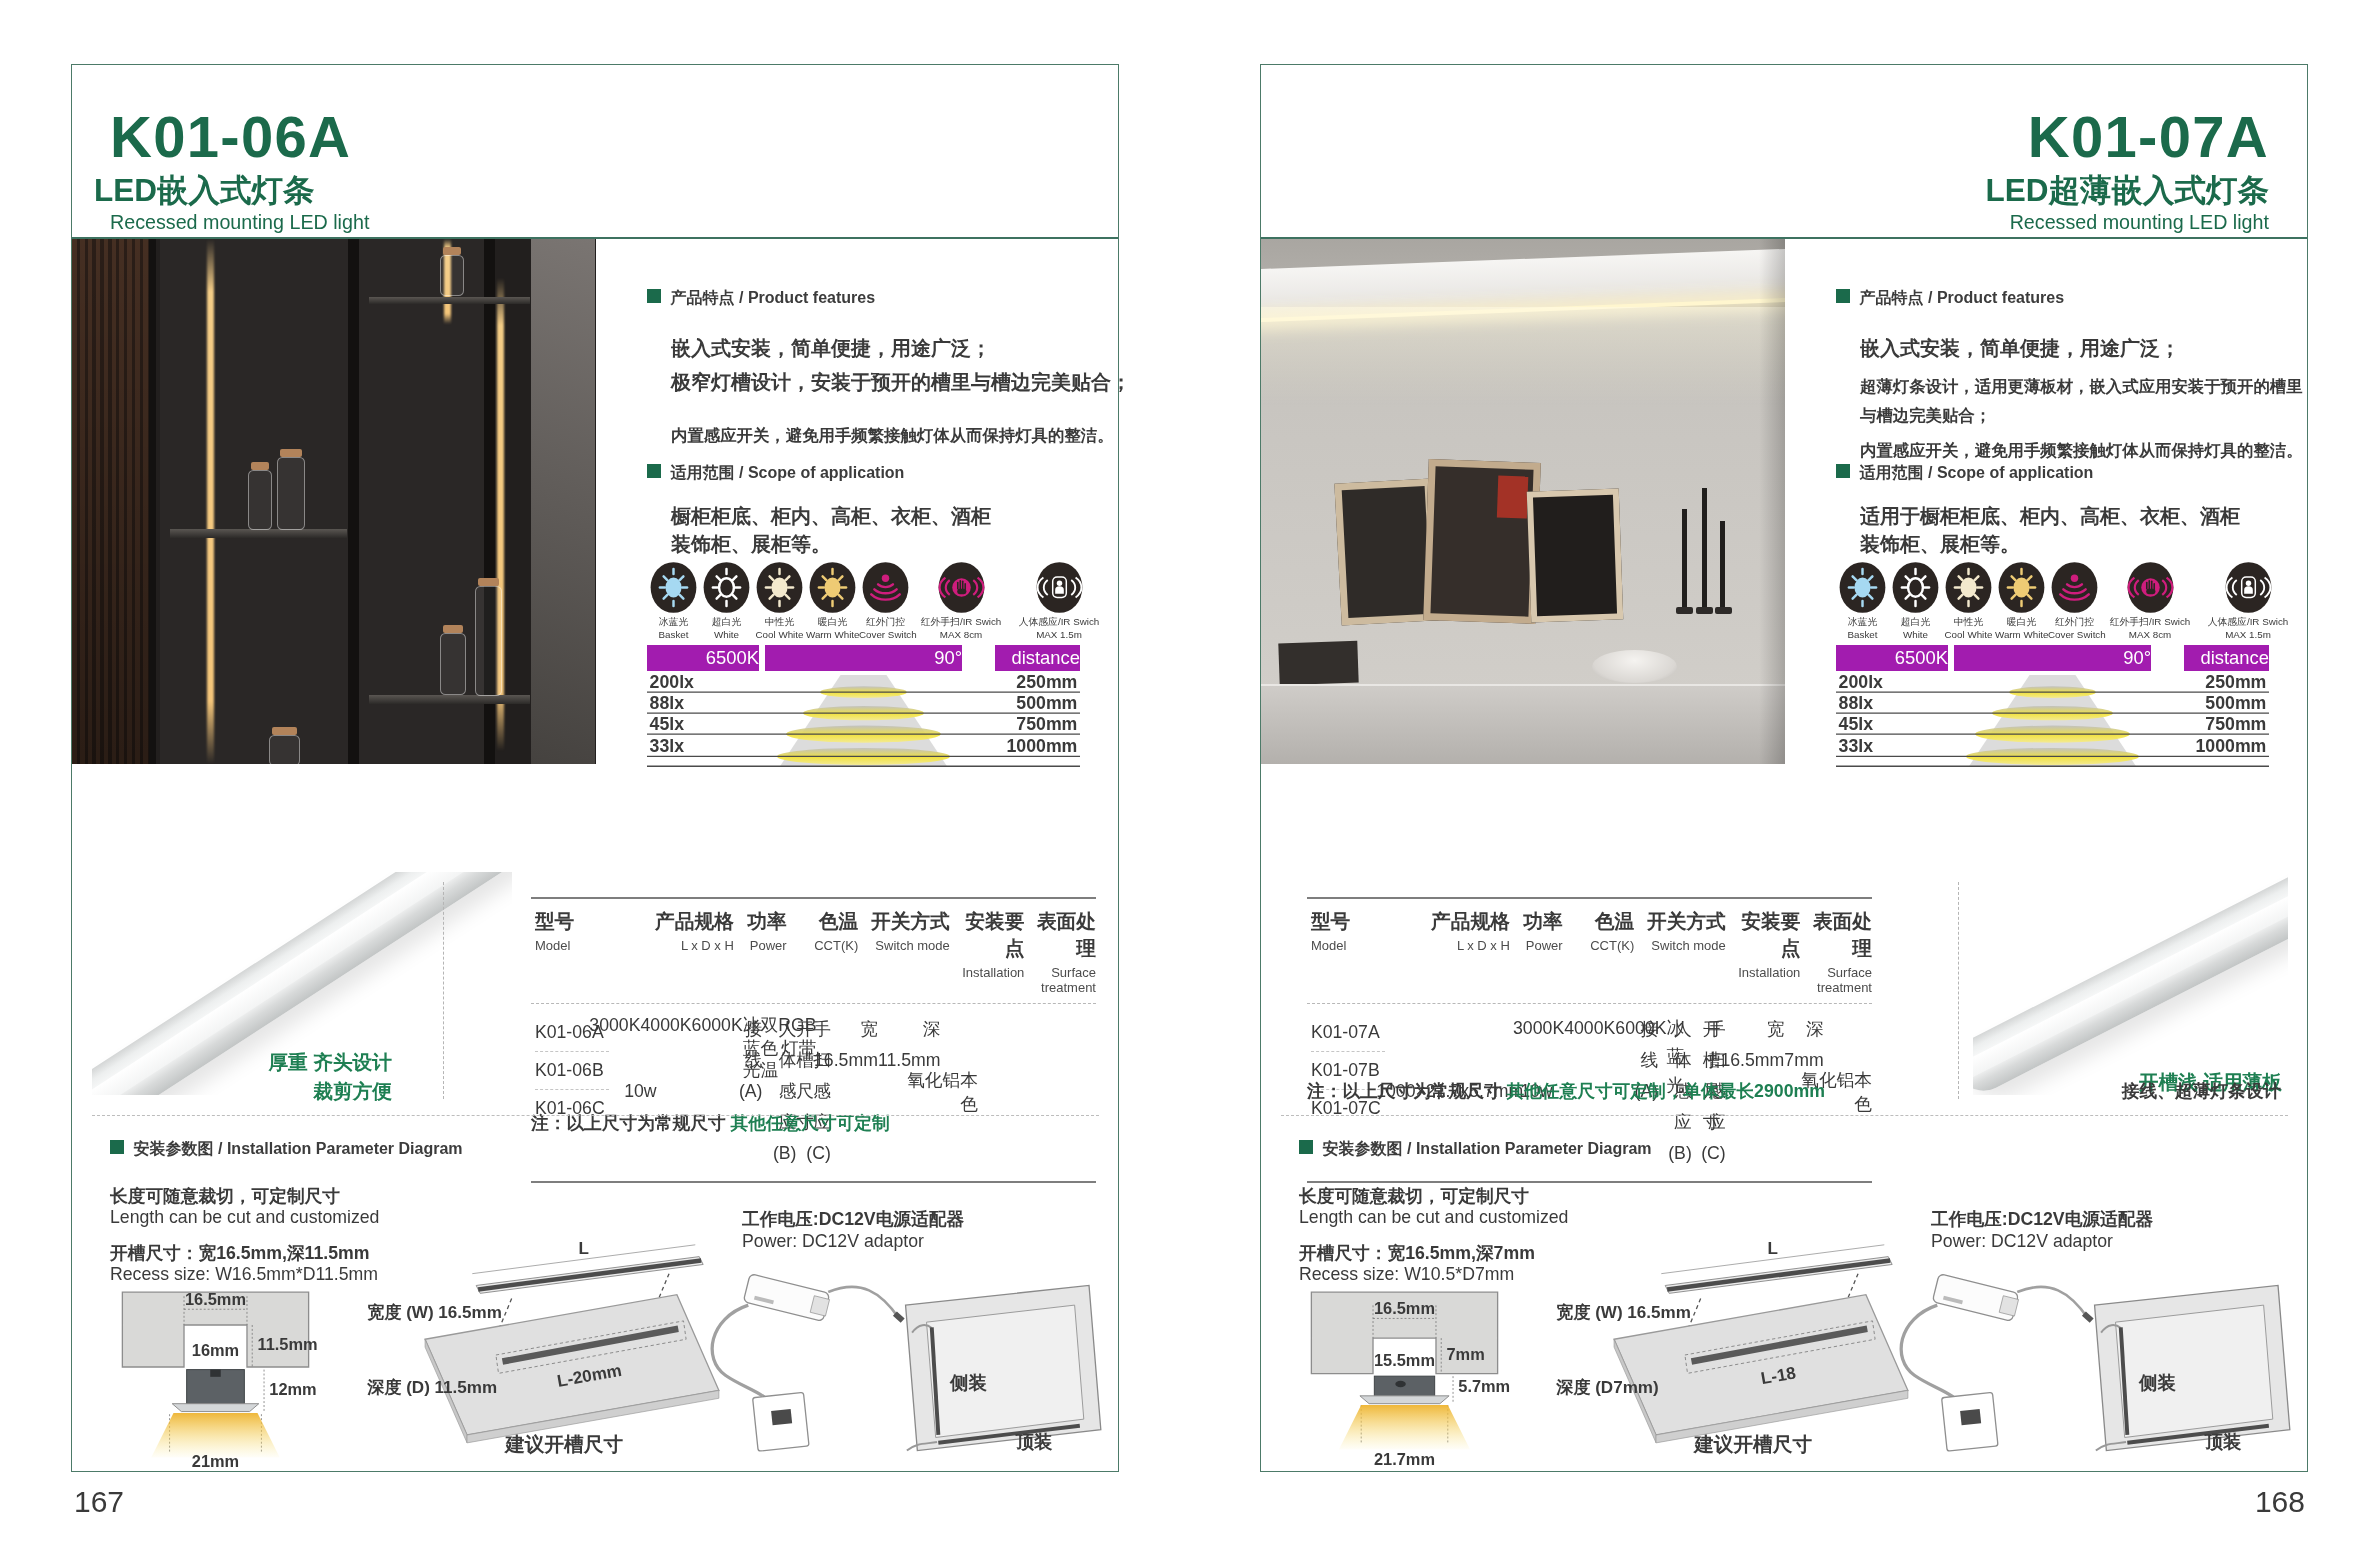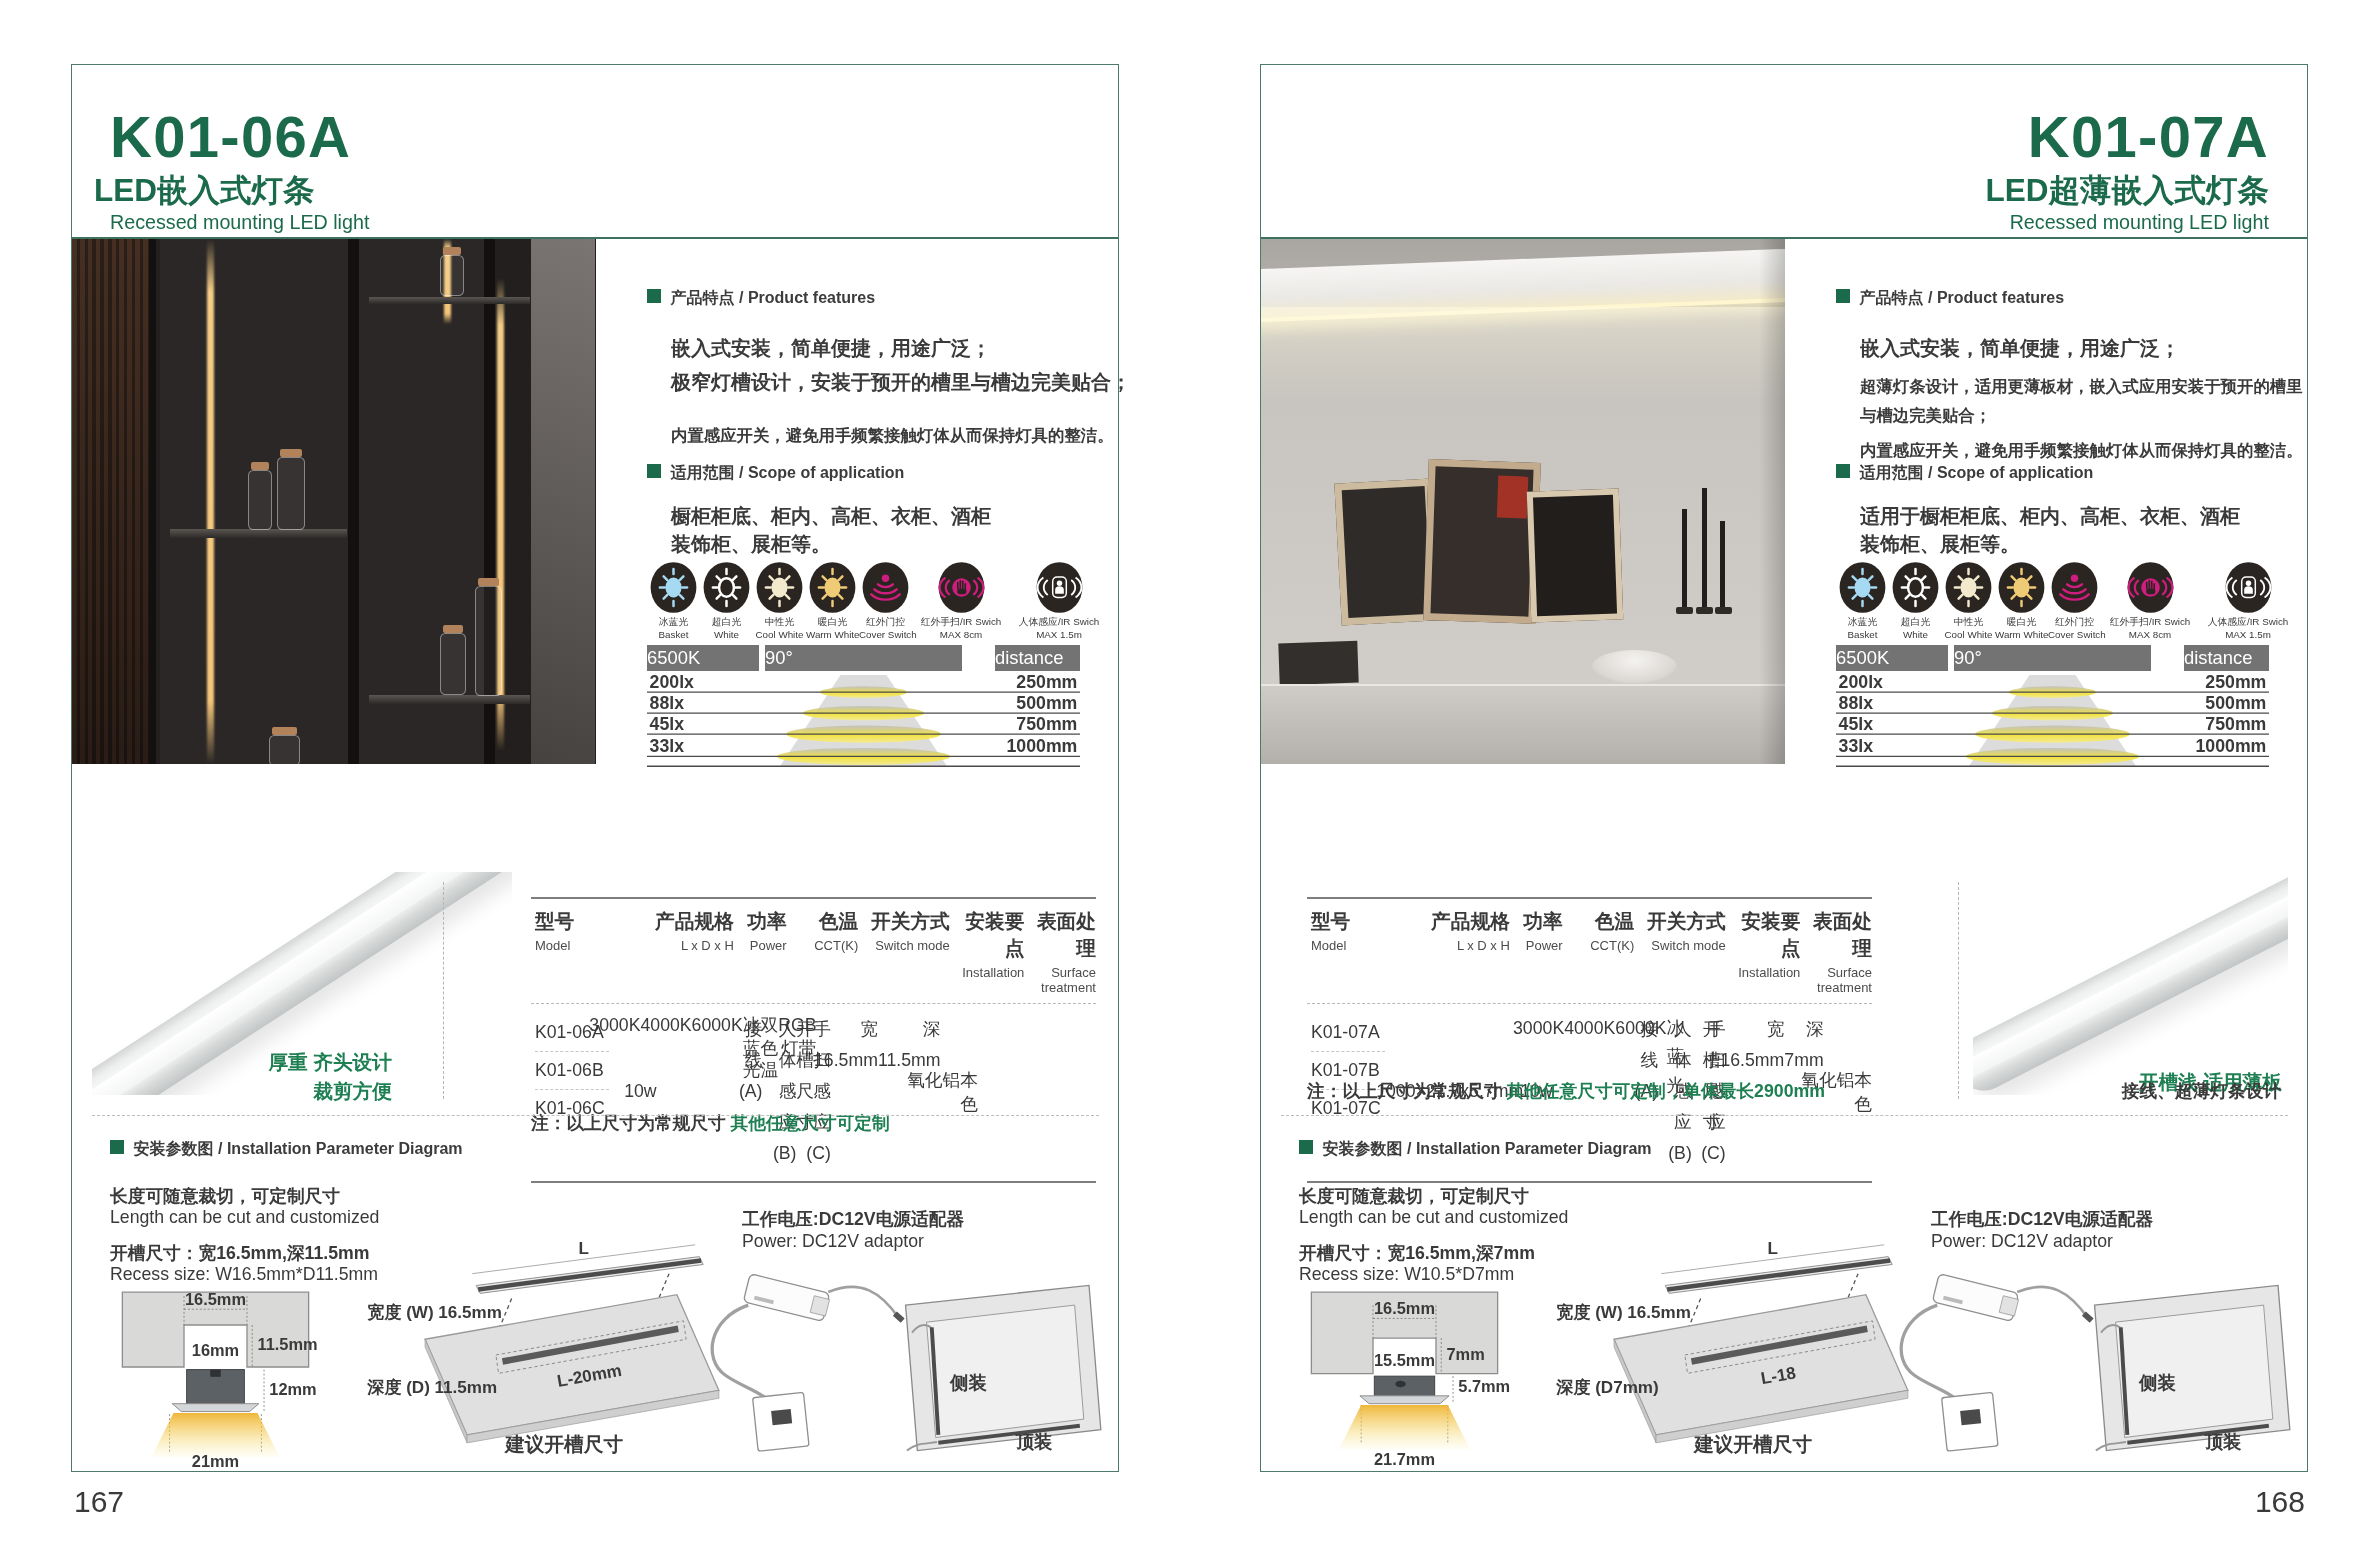--- a/index.html
+++ b/index.html
@@ -14,21 +14,21 @@
   
   .sec-head{font-size:16px;font-weight:bold;color:#3c3c3c;white-space:nowrap;}
   .sq{display:inline-block;width:14.4px;height:14.4px;background:#1b6a4b;margin-right:9.2px;}
   .feat{font-size:20px;font-weight:600;color:#3a3a3a;white-space:nowrap;}
   
   .icons-row{display:flex;align-items:flex-start;}
   .ic{width:53px;text-align:center;flex:0 0 auto;}
   .ic.wide{width:98px;}
   .ic-cn,.ic-en{font-size:9.8px;color:#3a3a3a;line-height:1.3;white-space:nowrap;}
   
-  .badge{position:absolute;height:26px;line-height:26px;background:#737373;color:#fff;font-size:18.4px;text-align:left;}
+  .badge{position:absolute;height:26px;line-height:26px;background:#a21caf;color:#fff;font-size:18.4px;text-align:right;}
   
   .spec-table{border-top:2px solid #7e7e7e;border-bottom:2px solid #7e7e7e;padding:9.2px 0 11.8px;}
   .sp-row{display:flex;}
   .sp-c{text-align:right;color:#3a3a3a;}
   .w0{width:79px;text-align:left;padding-left:3.9px;}
   .w1{width:121px;} .w2{width:53px;} .w3{width:72px;} .w4{width:92px;} .w5{width:75px;} .w6{width:72px;}
   .h-cn{font-size:19.7px;font-weight:700;}
   .h-en{font-size:13px;color:#4c4c4c;margin-top:2.6px;}
   .sp-dash{border-top:1.3px dashed #b8b8b8;margin-top:7.9px;}
   .sp-body{padding-top:10.5px;min-height:139px;font-size:17.7px;}

